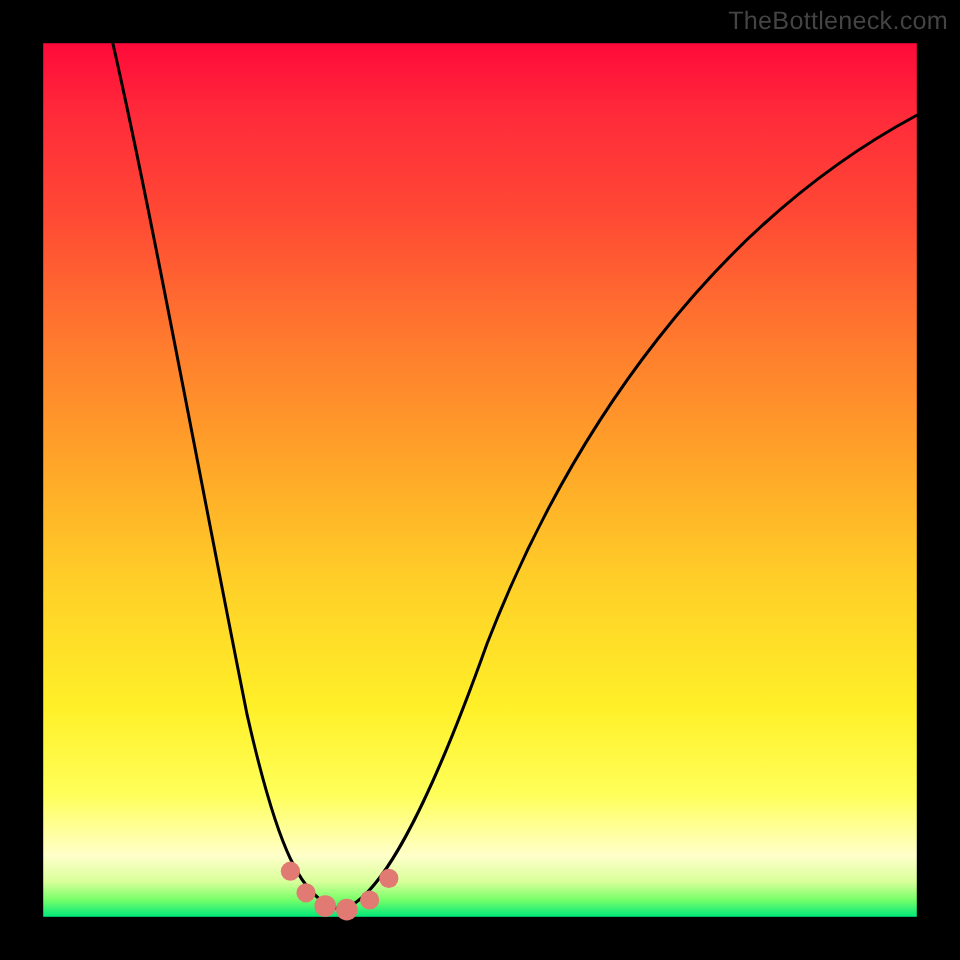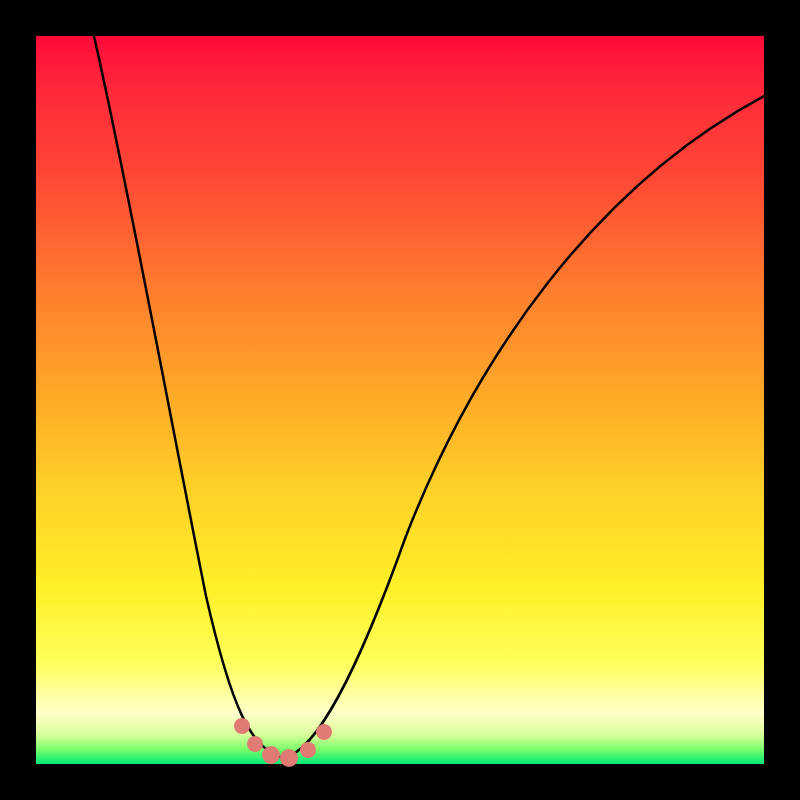--- a/index.html
+++ b/index.html
@@ -57,20 +57,21 @@
     top: 0;
     width: 728px;
     height: 728px;
     overflow: visible;
   }
 </style>
 </head>
 <body>
 <div class="outer">
 
+  <div class="watermark">TheBottleneck.com</div>
 
   <div class="plot-area">
     <svg class="curve" viewBox="0 0 728 728">
       <path d="M 58 0 C 90 140, 130 360, 170 560 C 195 670, 215 715, 248 722 C 280 715, 320 640, 370 500 C 440 320, 560 150, 728 60" fill="none" stroke="#000" stroke-width="2.5" stroke-linecap="round"></path>
       <g>
 
         <circle cx="206" cy="690" r="8" fill="#e07a72"></circle>
         <circle cx="219" cy="708" r="8" fill="#e07a72"></circle>
         <circle cx="235" cy="719" r="9" fill="#e07a72"></circle>
         <circle cx="253" cy="722" r="9" fill="#e07a72"></circle>

